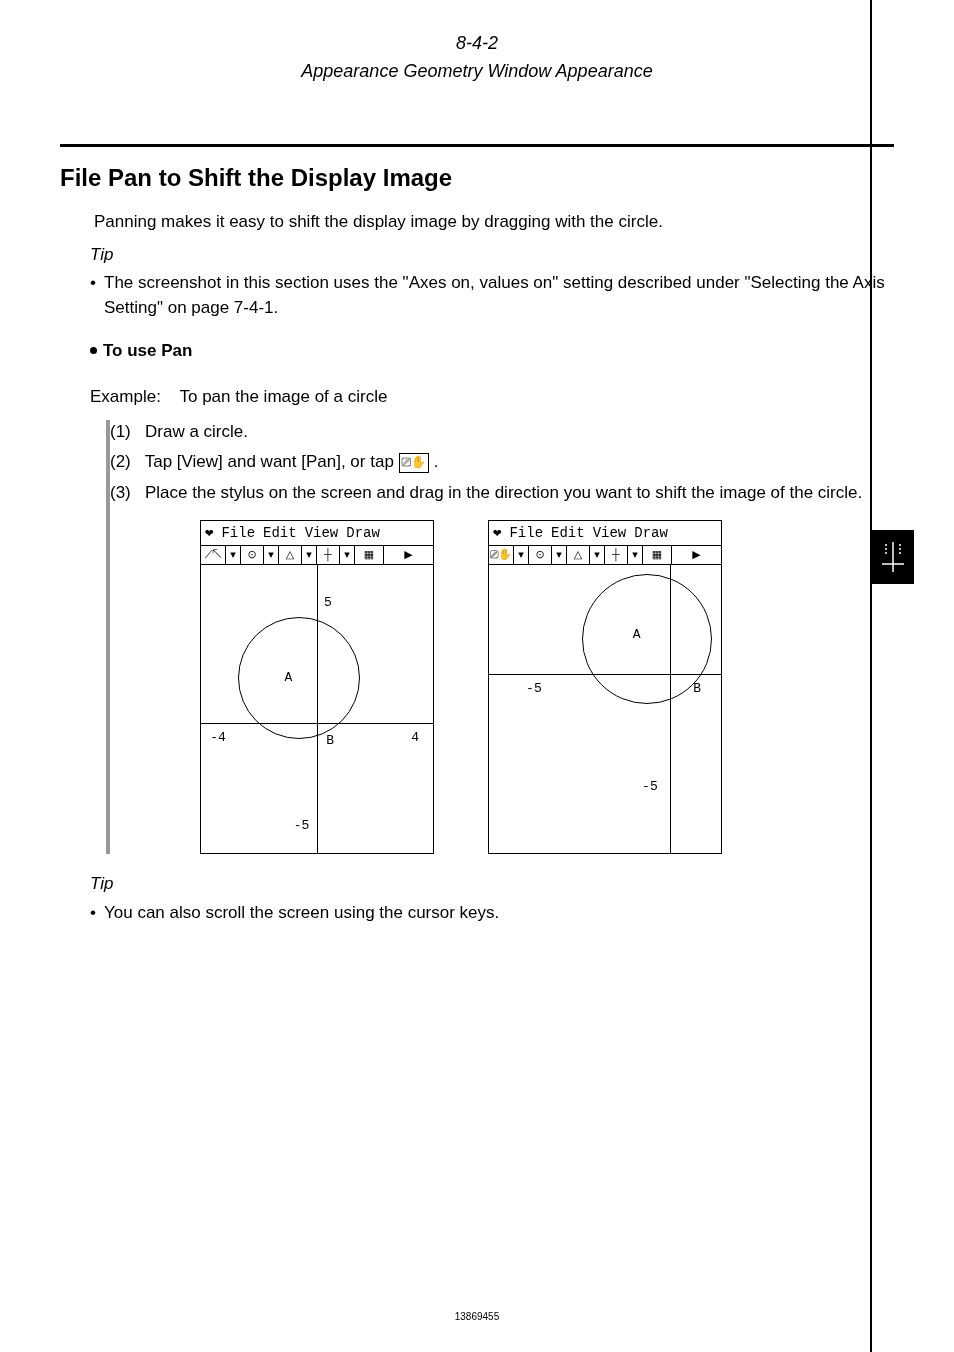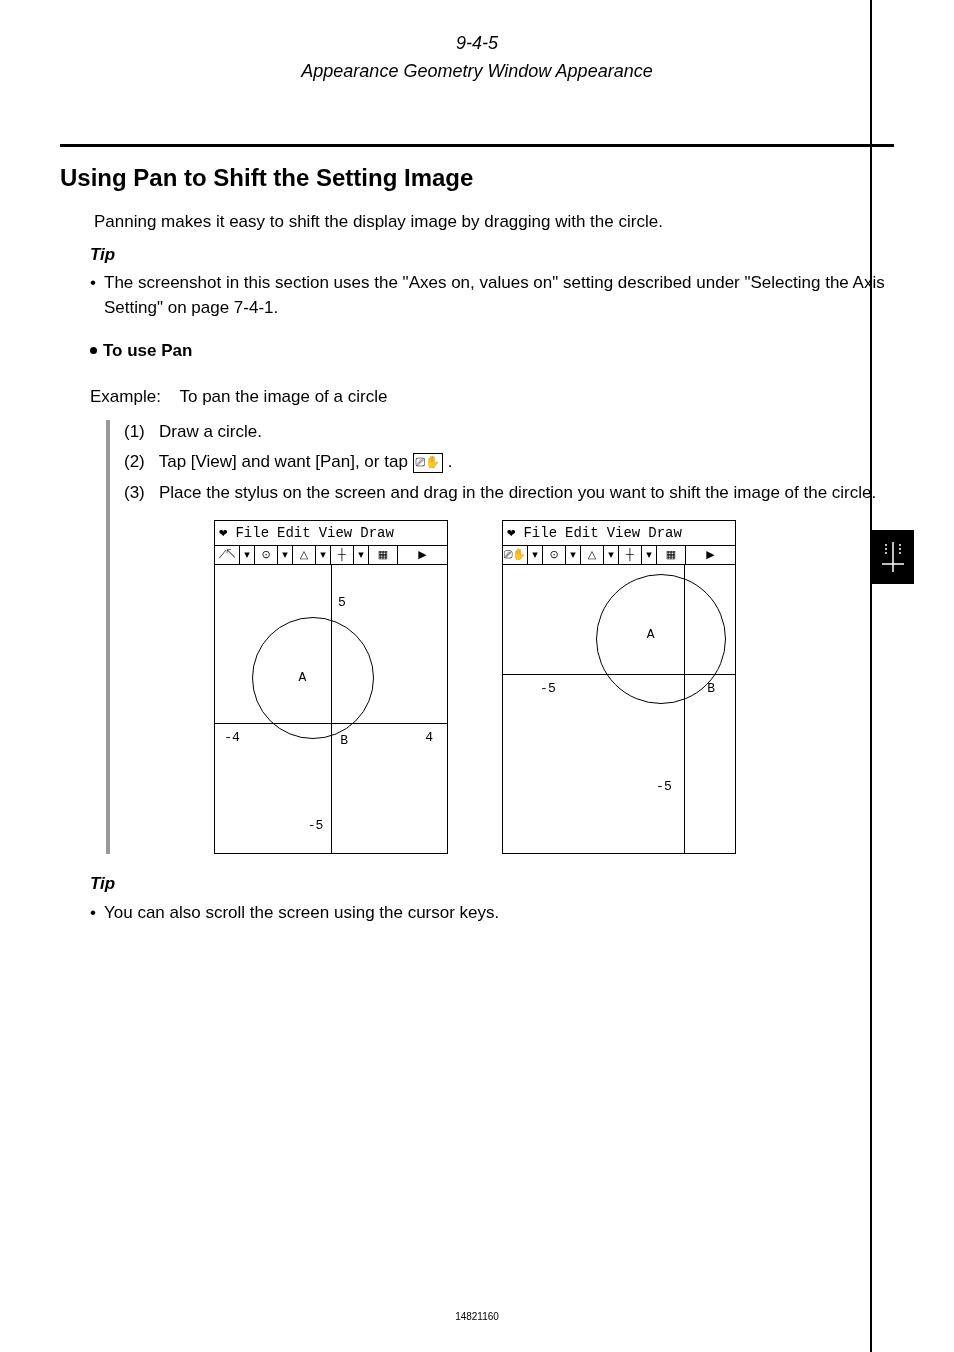--- a/index.html
+++ b/index.html
@@ -4,28 +4,28 @@
 <style>
   html,body{margin:0;padding:0;background:#fff;font-family:Arial,Helvetica,sans-serif;color:#000;font-size:17px;line-height:1.45}
   .page{width:954px;height:1352px;position:relative;box-sizing:border-box;padding:30px 60px 30px 60px}
   .right-rule{position:absolute;top:0;right:82px;bottom:0;border-right:2px solid #000}
   .sec-num{font-style:italic;text-align:center;font-size:18px}
   .sec-title{font-style:italic;text-align:center;font-size:18px;margin-top:2px}
   .bubble{position:absolute;top:26px;left:50%;transform:translateX(-50%);width:70px;height:70px;background:#d9d9d9;border-radius:50%;z-index:-1}
   hr.rule{border:none;border-top:3px solid #000;margin:60px 0 14px 0}
   h2.heading{font-size:24px;font-weight:bold;margin:0 0 14px 0}
   .body-ind{margin-left:34px}
-  .tip{font-style:italic;font-weight:bold;margin:8px 0 4px 30px}
+  .tip{font-style:italic;font-weight:normal;margin:8px 0 4px 30px}
   .bullet-row{display:flex;margin-left:30px;margin-top:2px}
   .bullet-dot{width:14px;flex:none}
   .sub-h{font-weight:bold;margin:18px 0 22px 30px}
   .dot{display:inline-block;width:7px;height:7px;background:#000;border-radius:50%;vertical-align:2px;margin-right:6px}
   .ex-row{margin:8px 0 10px 30px}
   .ex-label{font-weight:normal}
-  .steps{margin-left:46px;border-left:4px solid #999;padding-left:14px}
+  .steps{margin-left:46px;border-left:4px solid #999;}
   .step{margin:6px 0}
   .step-ind{margin-left:26px}
   .inline-icon{display:inline-block;border:1px solid #000;padding:0 2px;font-size:12px;vertical-align:1px}
   .shots{display:flex;gap:54px;margin-top:14px;margin-left:90px}
   .calc{width:232px;border:1.5px solid #000}
   .menubar{display:flex;align-items:center;gap:8px;padding:2px 4px;font-family:"Courier New",monospace;font-size:14px;border-bottom:1.5px solid #000}
   .vicon{font-weight:bold;font-size:14px}
   .toolbar{display:flex;border-bottom:1.5px solid #000}
   .tb{flex:none;height:18px;border-right:1px solid #000;display:flex;align-items:center;justify-content:center;font-size:11px}
   .tb:last-child{border-right:none}
@@ -38,26 +38,26 @@
   .side-tab{position:absolute;right:40px;top:530px;width:42px;height:54px;background:#000;display:flex;align-items:center;justify-content:center}
   .footer{position:absolute;bottom:28px;left:0;right:0;text-align:center;font-size:10px;color:#000}
 </style>
 </head>
 <body>
 
 <div class="page">
   <div class="right-rule"></div>
 
   <div class="bubble"></div>
-  <div class="sec-num">9-4-5</div>
+  <div class="sec-num">8-4-2</div>
   <div class="sec-title">Appearance Geometry Window Appearance</div>
 
   <hr class="rule">
 
-  <h2 class="heading">Using Pan to Shift the Setting Image</h2>
+  <h2 class="heading">File Pan to Shift the Display Image</h2>
 
   <div class="body-ind">Panning makes it easy to shift the display image by dragging with the circle.</div>
 
   <div class="tip">Tip</div>
   <div class="bullet-row">
     <div class="bullet-dot">•</div>
     <div>The screenshot in this section uses the "Axes on, values on" setting described under "Selecting the Axis Setting" on page 7-4-1.</div>
   </div>
 
   <div class="sub-h">
@@ -170,14 +170,14 @@
       <g stroke="#fff" stroke-width="1.5" fill="none">
         <line x1="13" y1="0" x2="13" y2="14"></line>
         <line x1="6" y1="2" x2="6" y2="12" stroke-dasharray="2 2"></line>
         <line x1="20" y1="2" x2="20" y2="12" stroke-dasharray="2 2"></line>
         <line x1="2" y1="22" x2="24" y2="22"></line>
         <line x1="13" y1="14" x2="13" y2="30"></line>
       </g>
     </svg>
   </div>
 
-  <div class="footer">14821160</div>
+  <div class="footer">13869455</div>
 </div>
 
 </body></html>

